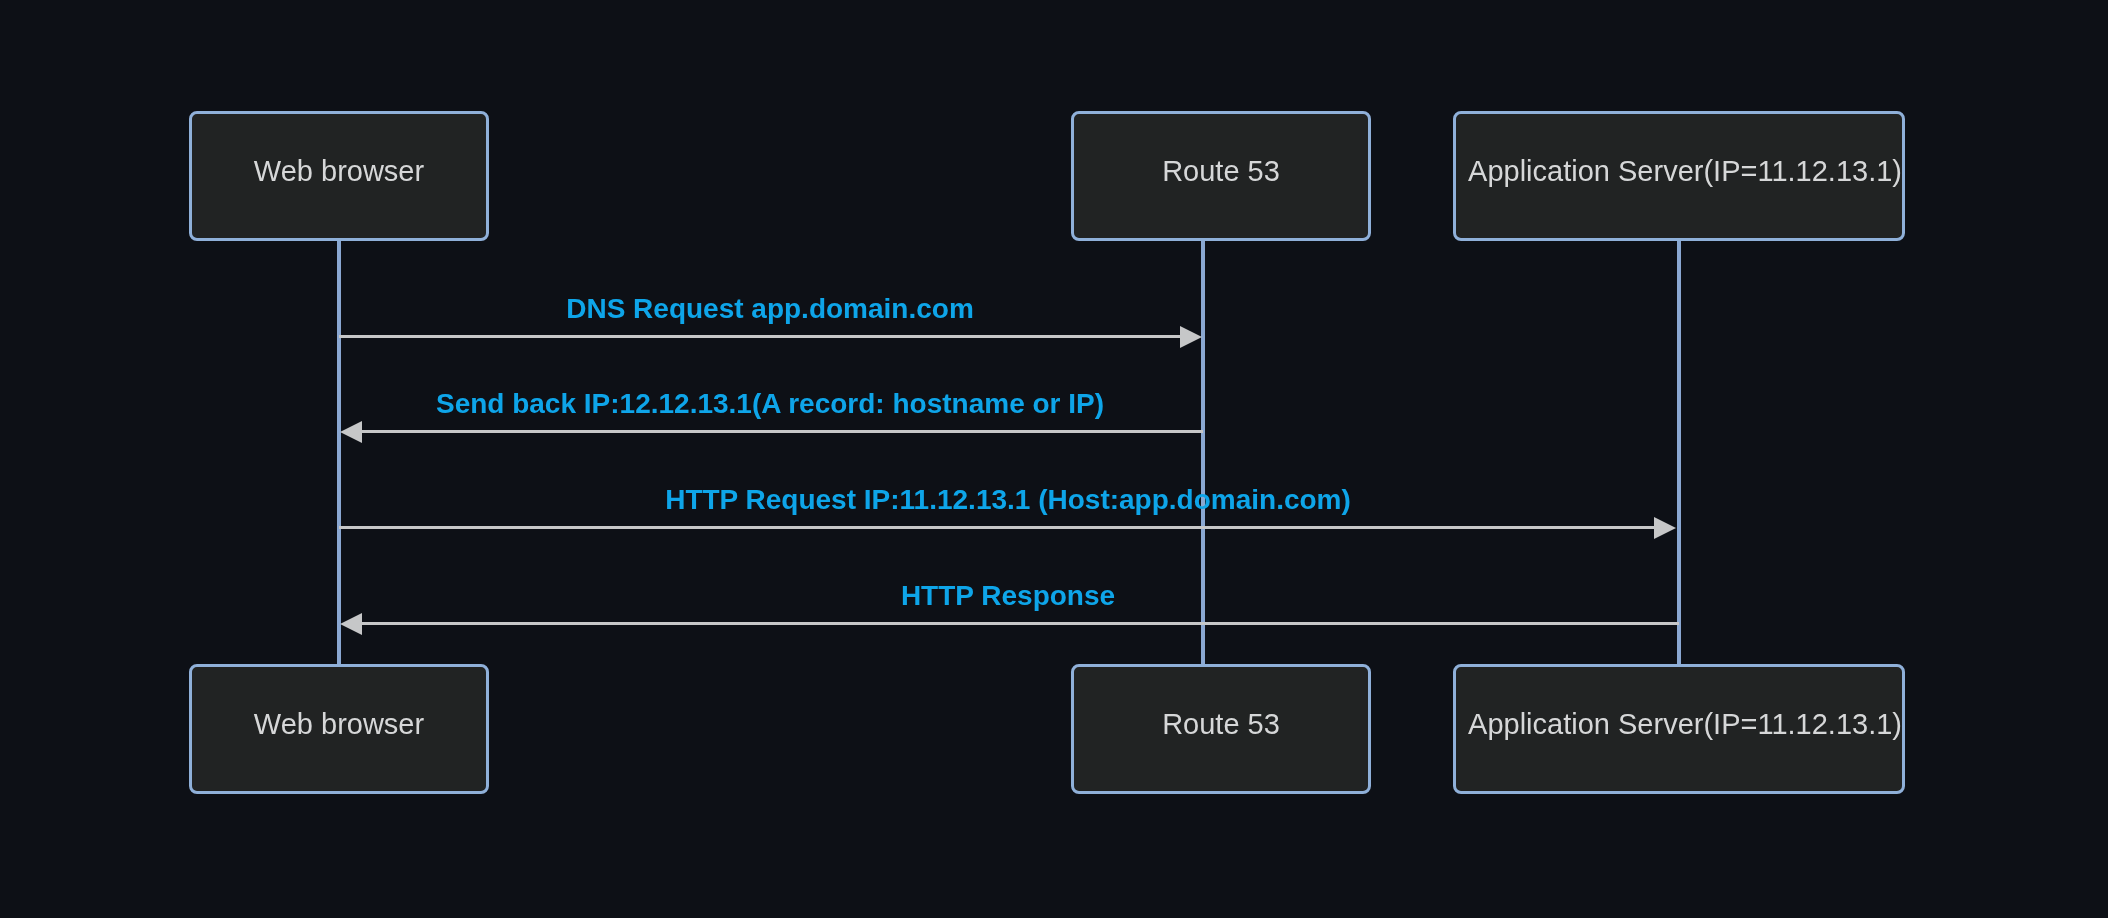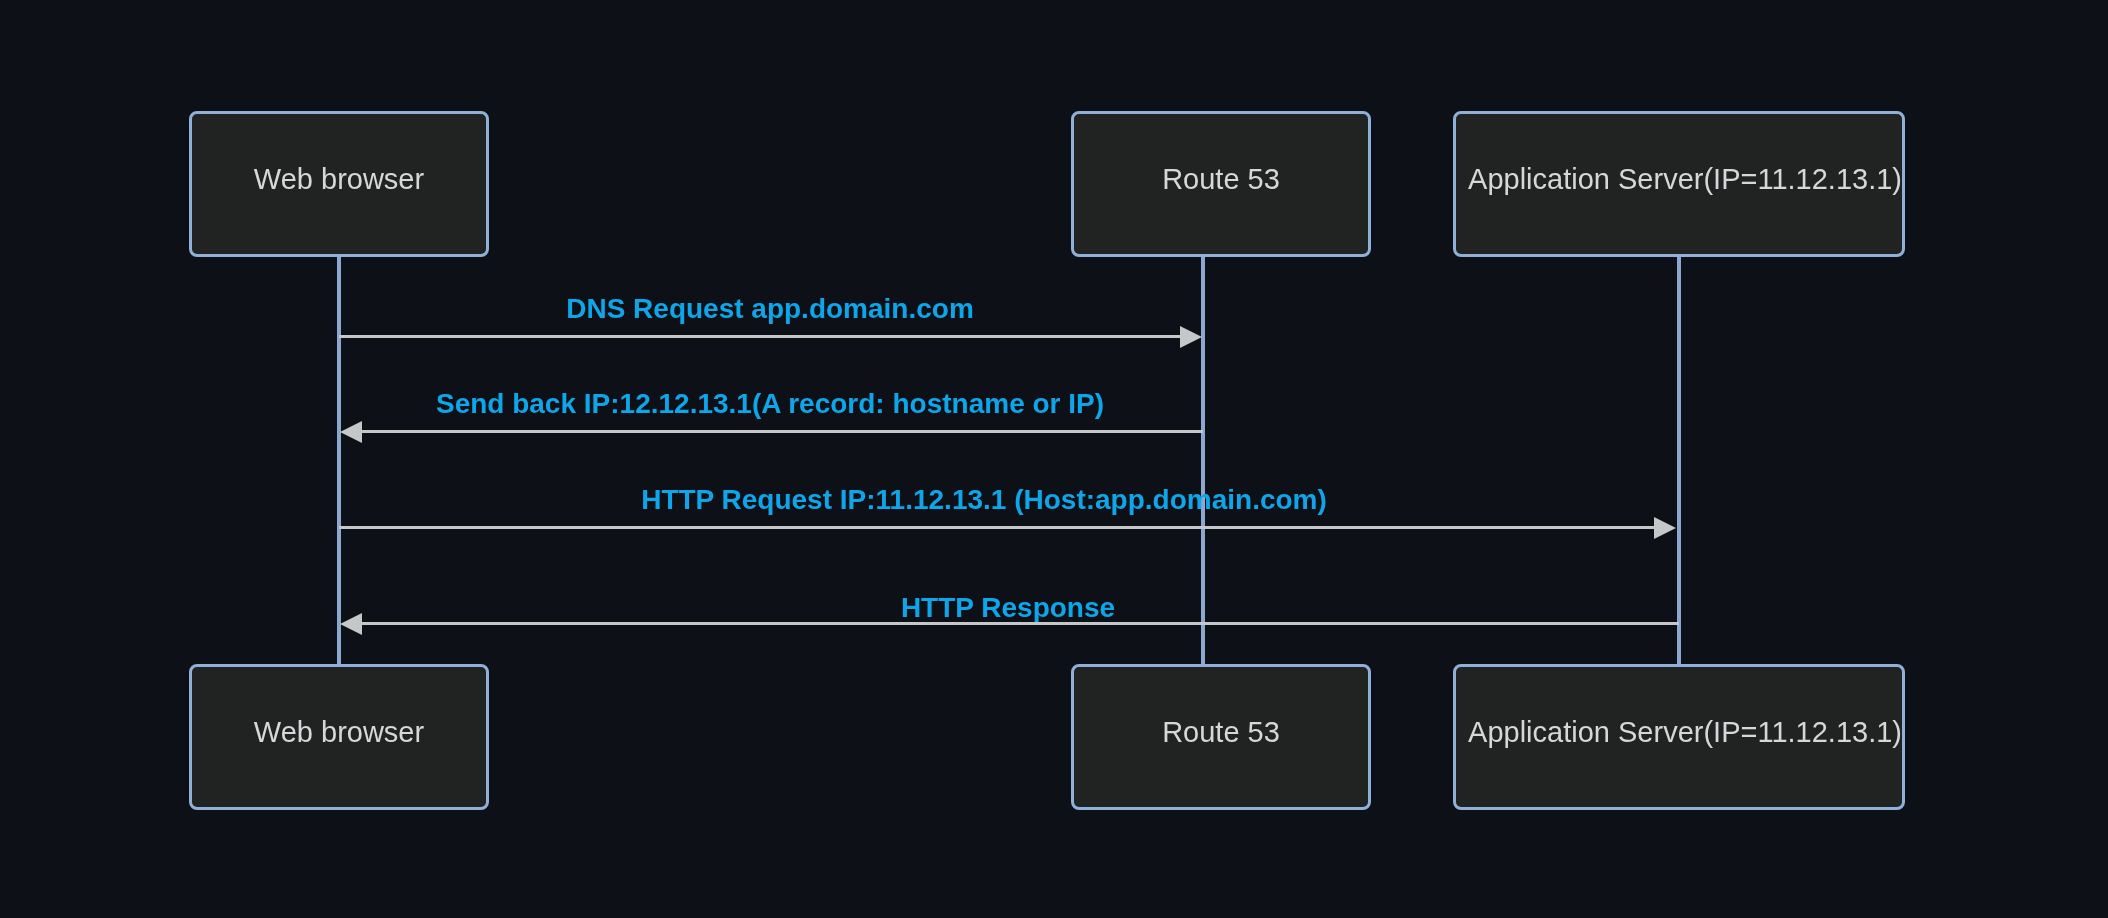--- a/index.html
+++ b/index.html
@@ -12,21 +12,21 @@
     width: 2108px;
     height: 918px;
     background: #0d1016;
     font-family: "Liberation Sans", "DejaVu Sans", sans-serif;
     overflow: hidden;
   }
   
   .actor-box {
     position: absolute;
     box-sizing: border-box;
-    height: 146px;
+    height: 130px;
     background: #212323;
     border: 3px solid #8fb0d9;
     border-radius: 8px;
     display: flex;
     align-items: center;
     justify-content: center;
     padding-bottom: 10px;
     color: #d6d7d8;
     font-size: 29px;
     white-space: nowrap;
@@ -54,22 +54,22 @@
     position: absolute;
     transform: translateX(-50%);
     color: #0ea5e9;
     font-size: 28px;
     font-weight: bold;
     line-height: 36px;
     white-space: nowrap;
   }
   .msg1-label { left: 770px;  top: 291px; }
   .msg2-label { left: 770px;  top: 386px; }
-  .msg3-label { left: 984px; top: 482px; }
-  .msg4-label { left: 1008px; top: 590px; }
+  .msg3-label { left: 1008px; top: 482px; }
+  .msg4-label { left: 1008px; top: 578px; }
 
   
   .msg-line {
     position: absolute;
     height: 3px;
     background: #c6c7c8;
   }
   .msg1-line { left: 339px; width: 842px;  top: 335px; }
   .msg2-line { left: 362px; width: 841px;  top: 430px; }
   .msg3-line { left: 339px; width: 1316px; top: 526px; }

